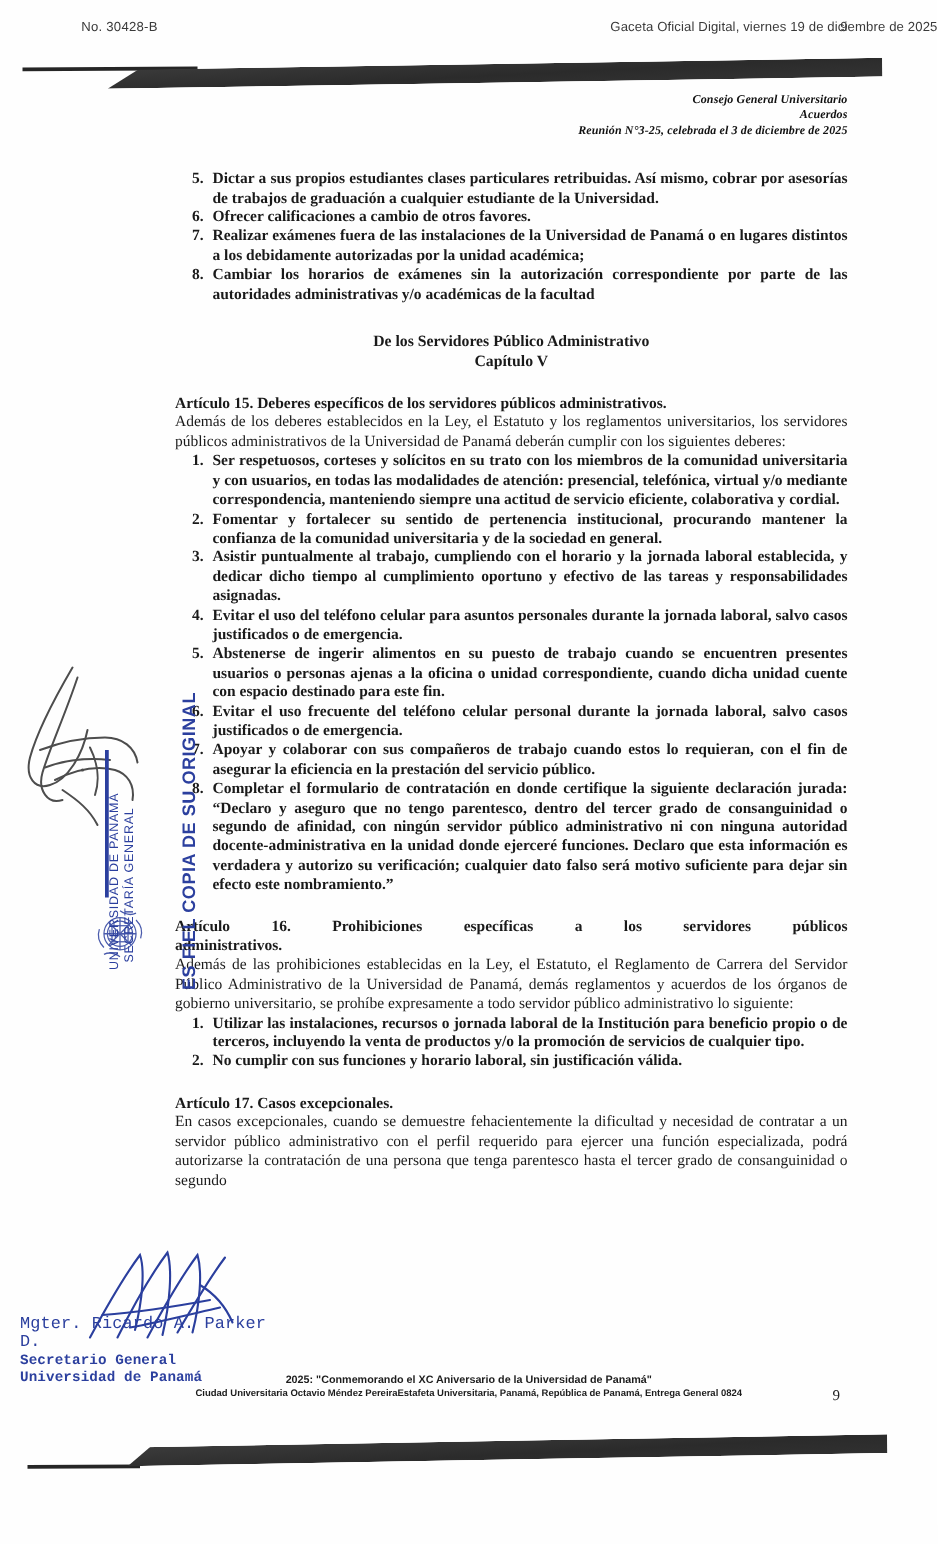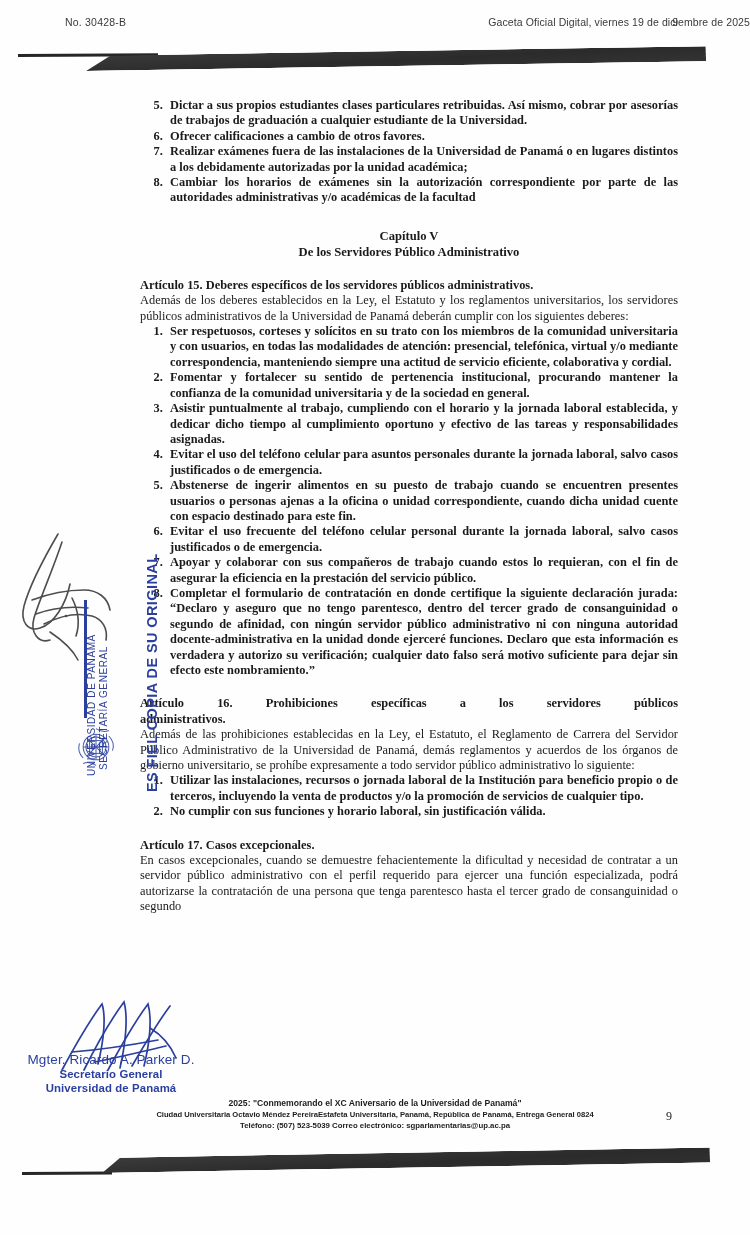--- a/index.html
+++ b/index.html
@@ -183,26 +183,26 @@
   .stamp-sig {
     position: absolute;
     left: -42px; top: 8px;
     width: 110px; height: 150px;
     opacity: .9;
   }
 
   
   .sigblock {
     position: absolute;
-    left: 6px;
+    left: 16px;
     top: 1012px;
     width: 210px;
     color: #2b3f9e;
-    font-family: Liberation Sans, sans-serif;
-    text-align: center;
+    font-family: Liberation Mono, monospace;
+    text-align: left;
     pointer-events: none;
   }
   .sig-scribble { position: absolute; left: 48px; top: -12px; width: 140px; height: 74px; }
   .sig-name {
     position: relative;
     font-size: 13.5px;
     font-weight: 500;
     letter-spacing: .1px;
     margin-top: 40px;
   }
@@ -246,35 +246,40 @@
     <span class="rh-right">9</span>
   </div>
 
   <div class="scan-band band-top-thin"></div>
   <div class="scan-band band-top-thick"></div>
   <div class="scan-band band-bot-thin"></div>
   <div class="scan-band band-bot-thick"></div>
 
   <div class="doc">
 
+    <div class="doc-header">
+      <div>Consejo General Universitario</div>
+      <div>Acuerdos</div>
+      <div>Reunión N°3-25, celebrada el 3 de diciembre de 2025</div>
+    </div>
 
     <div class="content">
 
       <div class="gap-1"></div>
 
       <ol class="num" start="5">
         <li>Dictar a sus propios estudiantes clases particulares retribuidas. Así mismo, cobrar por asesorías de trabajos de graduación a cualquier estudiante de la Universidad.</li>
         <li>Ofrecer calificaciones a cambio de otros favores.</li>
         <li>Realizar exámenes fuera de las instalaciones de la Universidad de Panamá o en lugares distintos a los debidamente autorizadas por la unidad académica;</li>
         <li>Cambiar los horarios de exámenes sin la autorización correspondiente por parte de las autoridades administrativas y/o académicas de la facultad</li>
       </ol>
 
       <div class="chapter">
+        <div>De los Servidores Público Administrativo</div>
         <div>Capítulo V</div>
-        <div>De los Servidores Público Administrativo</div>
       </div>
 
       <div class="art-head">Artículo 15. Deberes específicos de los servidores públicos administrativos.</div>
       <p class="para">Además de los deberes establecidos en la Ley, el Estatuto y los reglamentos universitarios, los servidores públicos administrativos de la Universidad de Panamá deberán cumplir con los siguientes deberes:</p>
       <ol class="num" start="1">
         <li>Ser respetuosos, corteses y solícitos en su trato con los miembros de la comunidad universitaria y con usuarios, en todas las modalidades de atención: presencial, telefónica, virtual y/o mediante correspondencia, manteniendo siempre una actitud de servicio eficiente, colaborativa y cordial.</li>
         <li>Fomentar y fortalecer su sentido de pertenencia institucional, procurando mantener la confianza de la comunidad universitaria y de la sociedad en general.</li>
         <li>Asistir puntualmente al trabajo, cumpliendo con el horario y la jornada laboral establecida, y dedicar dicho tiempo al cumplimiento oportuno y efectivo de las tareas y responsabilidades asignadas.</li>
         <li>Evitar el uso del teléfono celular para asuntos personales durante la jornada laboral, salvo casos justificados o de emergencia.</li>
         <li>Abstenerse de ingerir alimentos en su puesto de trabajo cuando se encuentren presentes usuarios o personas ajenas a la oficina o unidad correspondiente, cuando dicha unidad cuente con espacio destinado para este fin.</li>
@@ -347,17 +352,16 @@
       </g>
     </svg>
     <div class="sig-name">Mgter. Ricardo A. Parker D.</div>
     <div class="sig-role">Secretario General</div>
     <div class="sig-role">Universidad de Panamá</div>
   </div>
 
   <div class="footer">
     <div class="f1">2025: "Conmemorando el XC Aniversario de la Universidad de Panamá"</div>
     <div class="f2">Ciudad Universitaria Octavio Méndez PereiraEstafeta Universitaria, Panamá, República de Panamá, Entrega General 0824</div>
-    <div class="f3">Teléfono: (507) 523-5039 Correo electrónico: sgparlamentarias@up.ac.pa</div>
     <div class="footer-pageno">9</div>
   </div>
 
 </div>
 
 </body></html>

